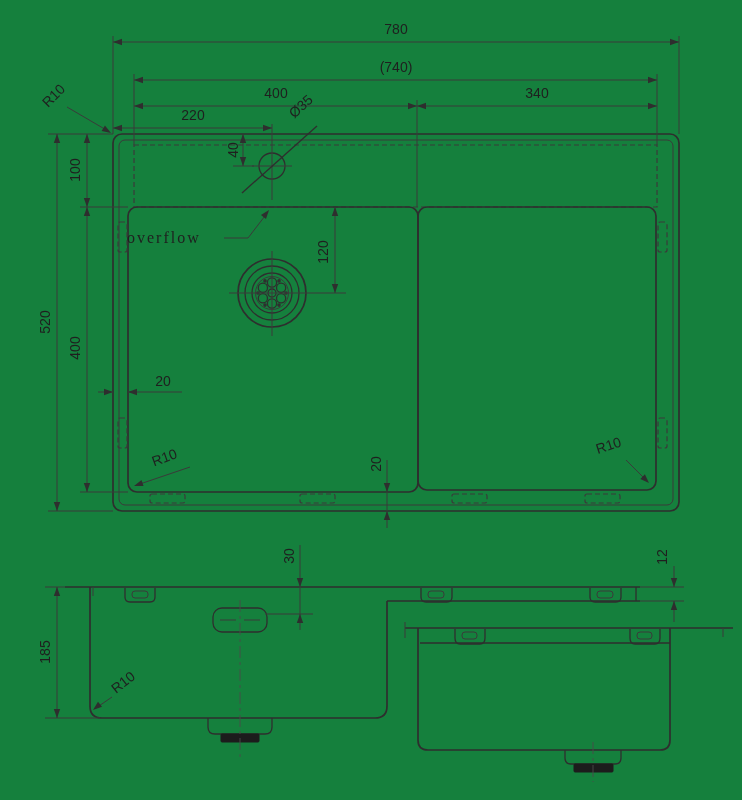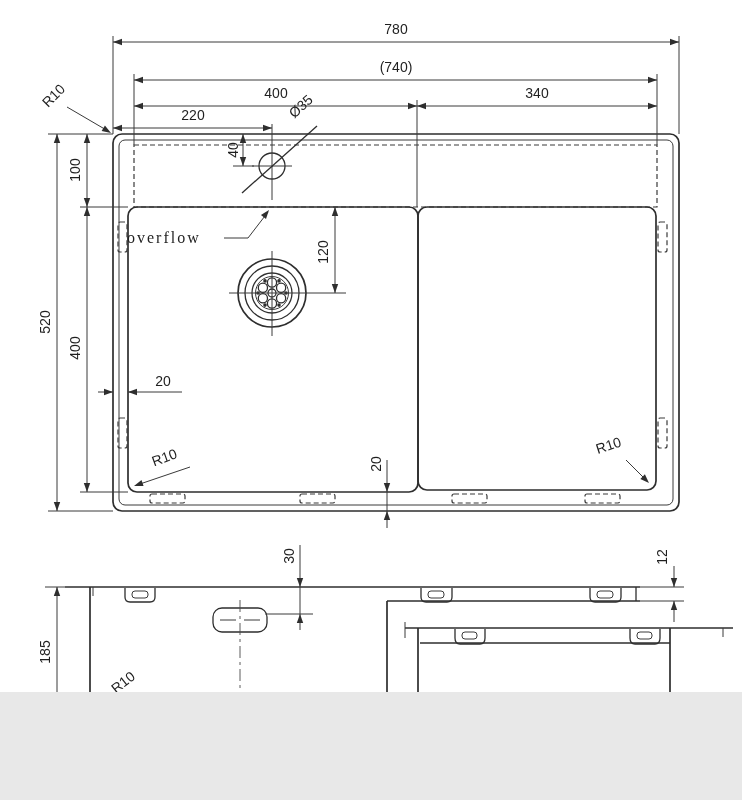--- a/index.html
+++ b/index.html
@@ -1,17 +1,17 @@
 <!DOCTYPE html>
 <html><head>
 <meta charset="utf-8">
 <style>
   html,body{margin:0;padding:0;background:#e8e8e8;}
   .sheet{
-    width:742px;height:692px;background:#ffffff;position:relative;
+    width:742px;height:800px;background:#15803d;position:relative;
     font-family:"Liberation Sans", sans-serif;
     margin:0 auto;overflow:hidden;
   }
   svg{display:block;}
   text{fill:#1f1f1f;font-family:"Liberation Sans", sans-serif;font-size:14px;}
   text.serif{font-family:"Liberation Serif", serif;font-size:16px;letter-spacing:2px;}
   .thick{stroke:#2e2e2e;stroke-width:1.7;fill:none;}
   .med{stroke:#2e2e2e;stroke-width:1.3;fill:none;}
   .thin{stroke:#3a3a3a;stroke-width:1;fill:none;}
   .dash{stroke:#3a3a3a;stroke-width:1.2;fill:none;stroke-dasharray:5 3;}

